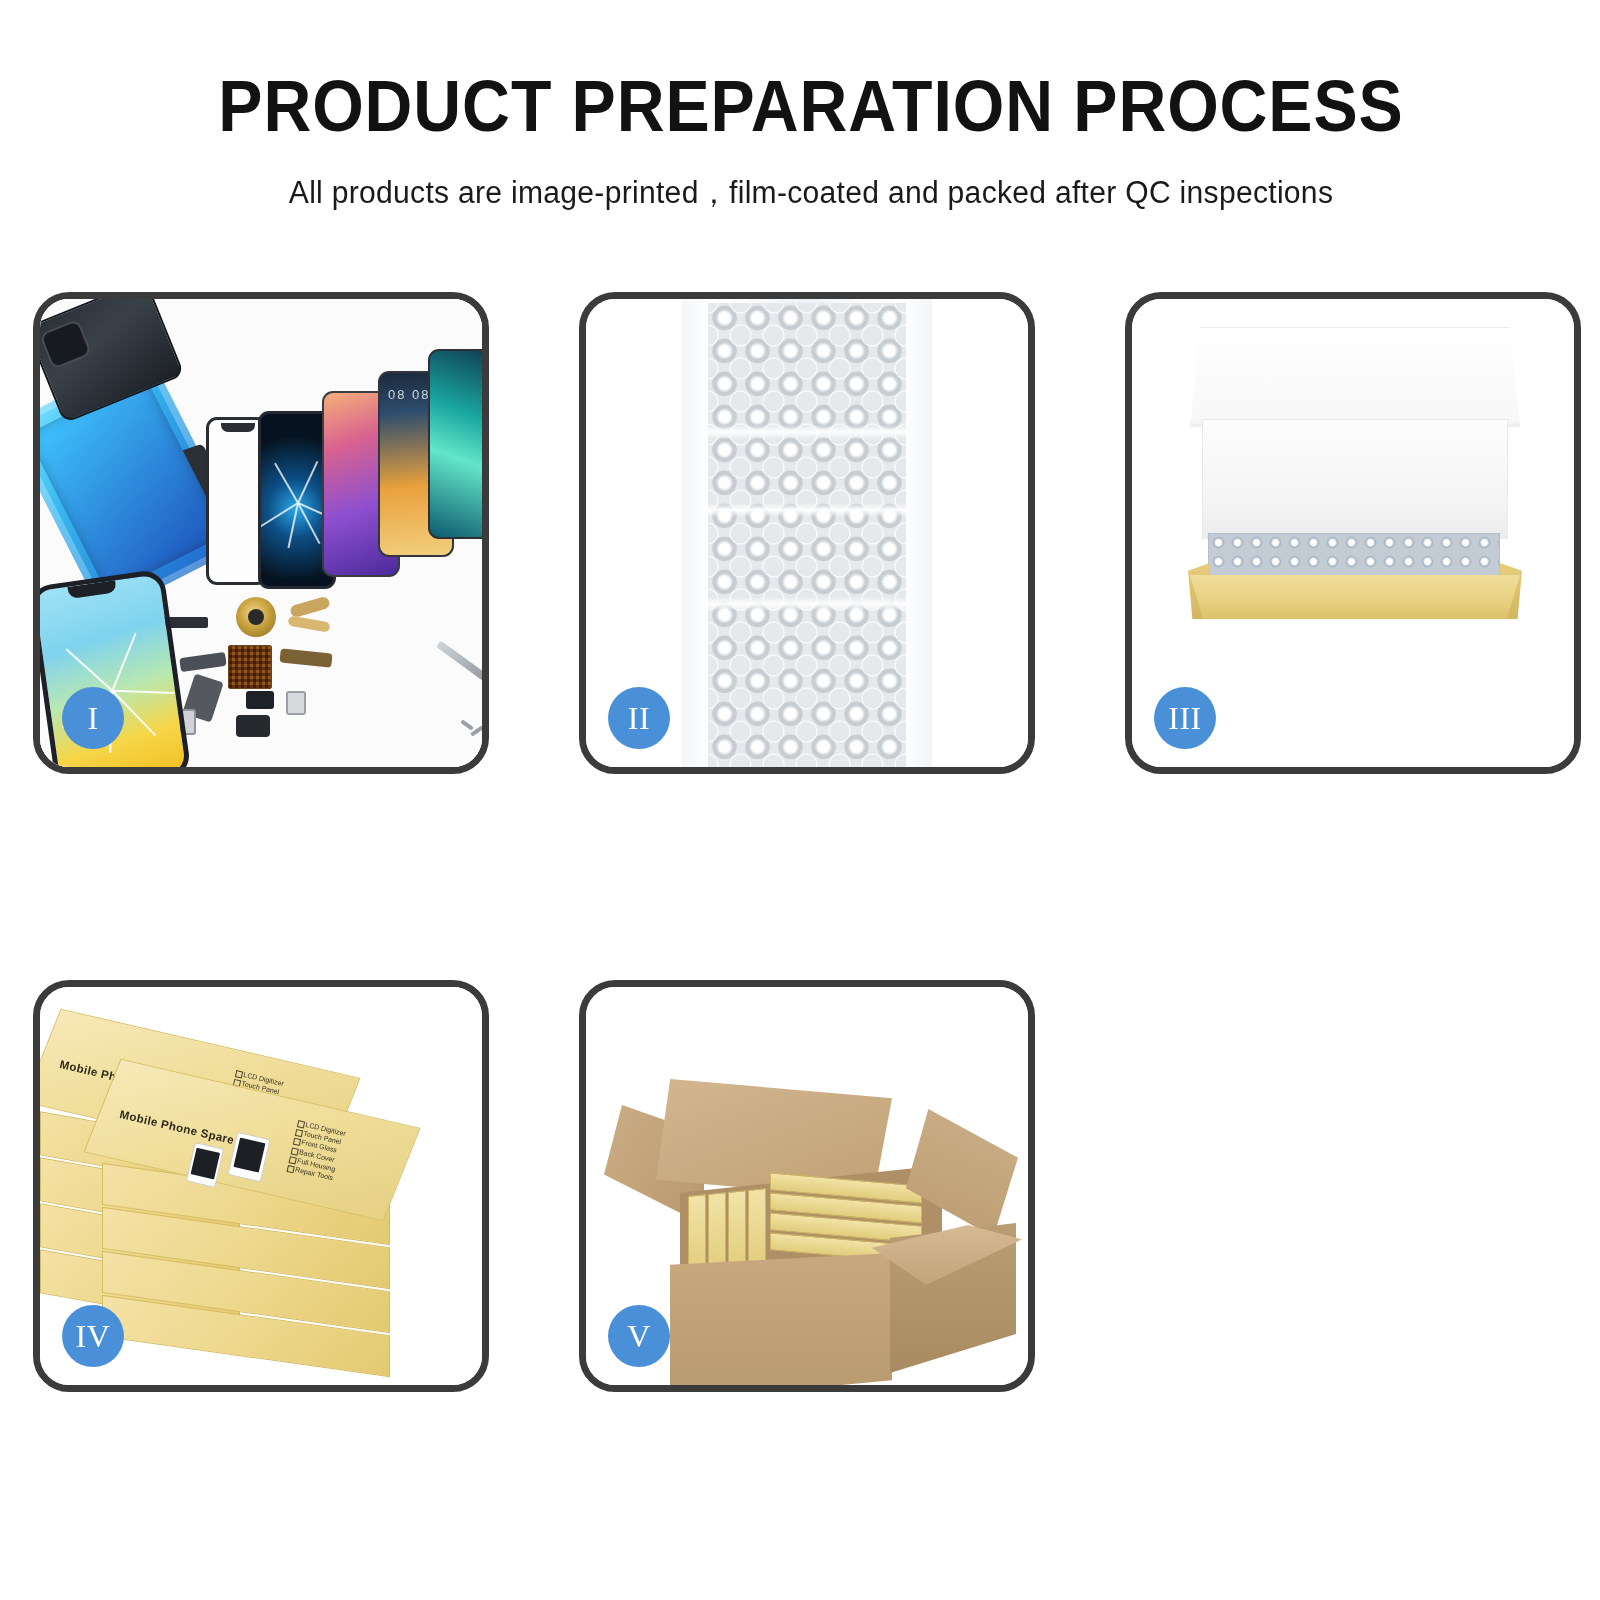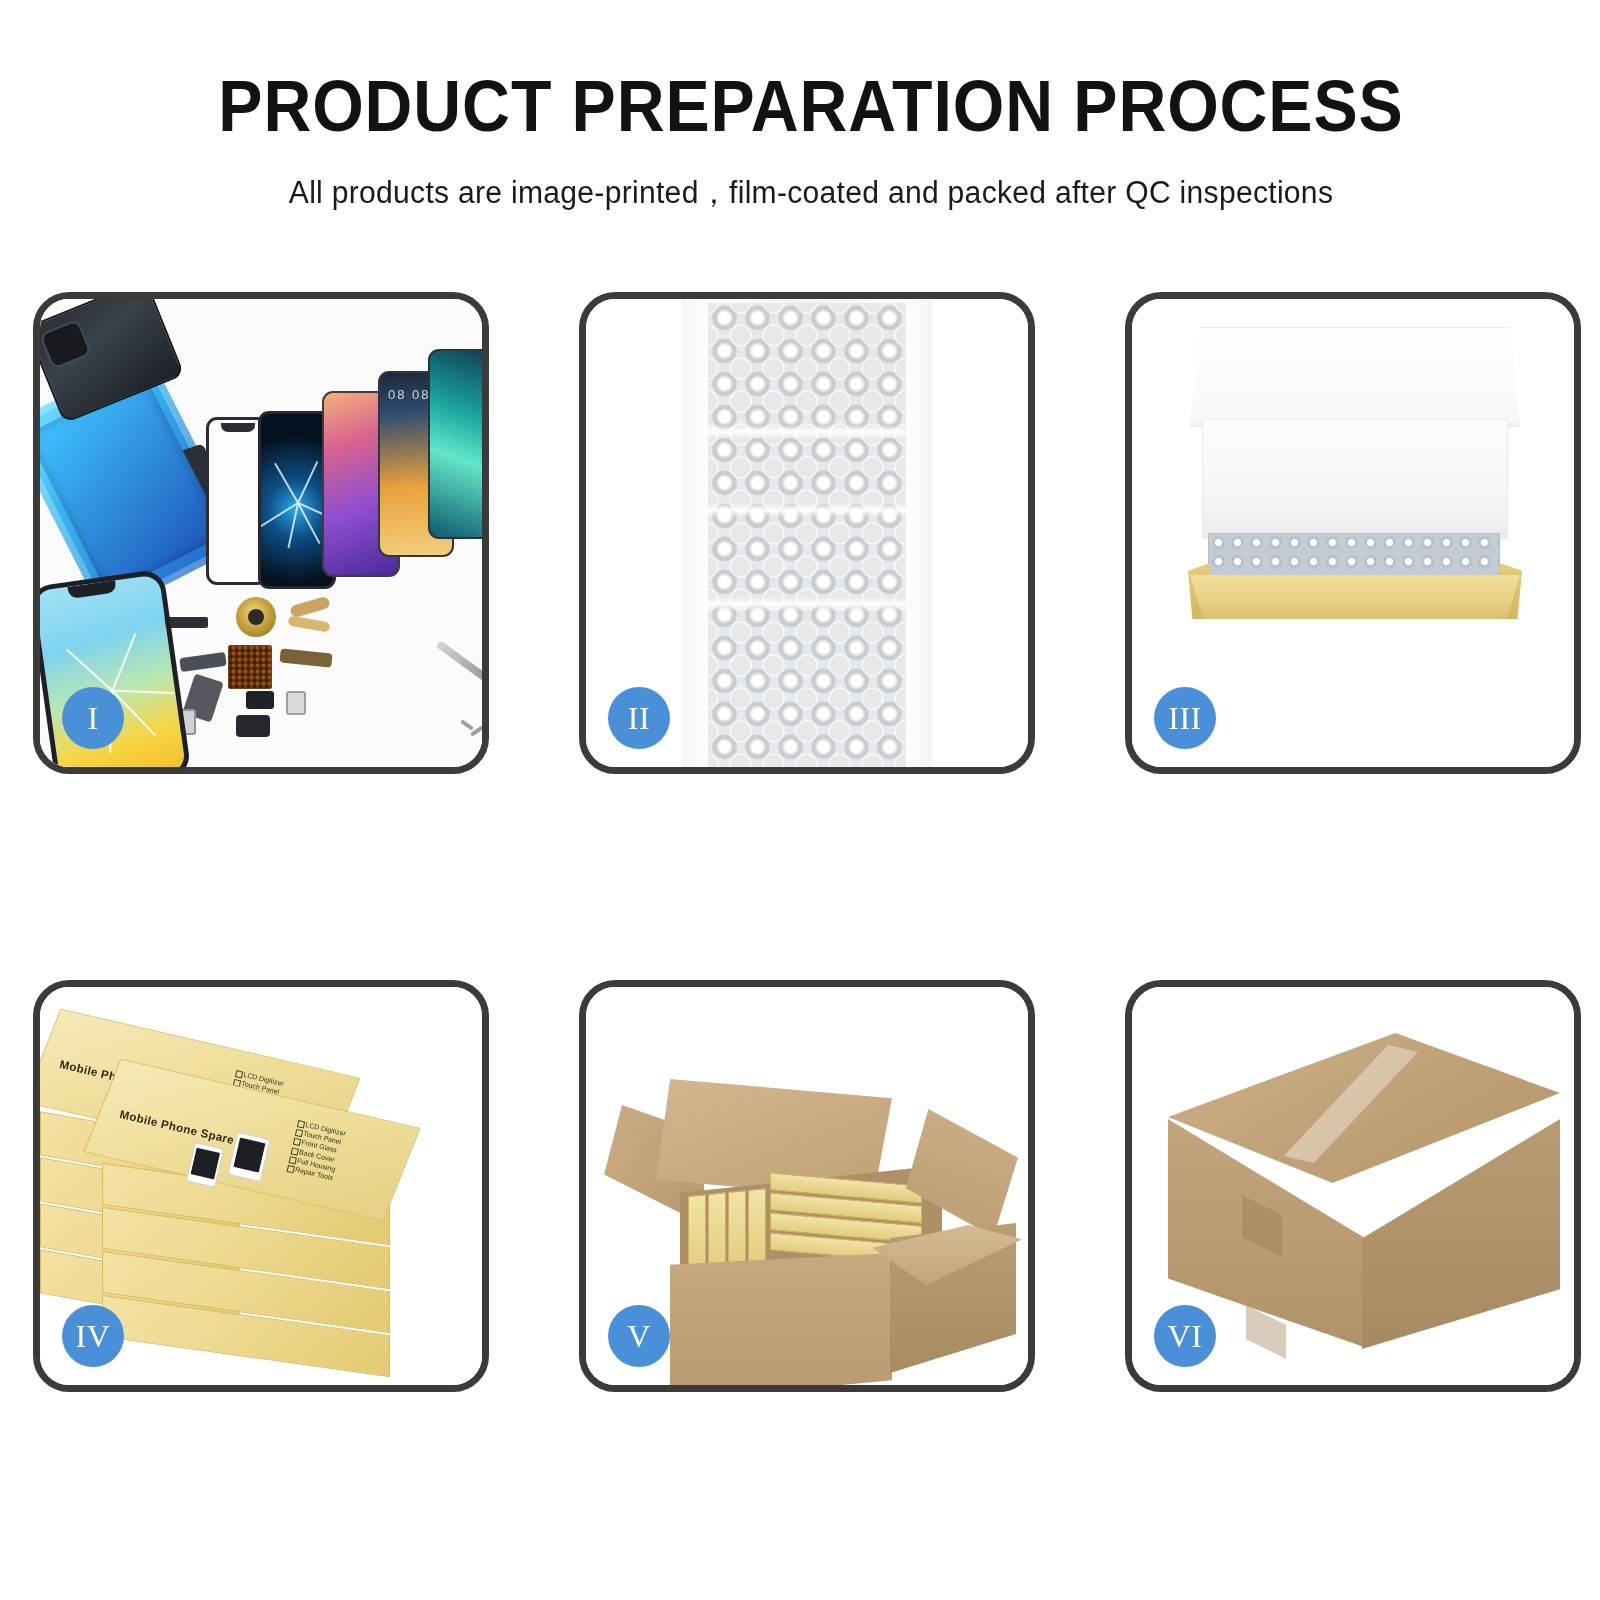--- a/index.html
+++ b/index.html
@@ -485,29 +485,15 @@
 
           <div class="c5-flapR"></div>
           <div class="c5-front"></div>
           <div class="c5-right"></div>
           <div class="c5-flapFR"></div>
         </div>
       </div>
       <div class="badge" style="left:22px; bottom:18px;">V</div>
     </div>
 
-    <div class="card" style="left:1114px; top:980px; width:456px; height:412px;">
-      <div class="inner">
-        <div class="c6">
-          <div class="c6-glass"></div>
-          <div class="c6-top"></div>
-          <div class="c6-tape"></div>
-          <div class="c6-left"></div>
-          <div class="c6-right"></div>
-          <div class="c6-tab" style="left:96px; top:172px; width:40px; height:42px; transform:skewY(26deg);"></div>
-          <div class="c6-tab" style="left:100px; top:282px; width:40px; height:34px; transform:skewY(26deg);"></div>
-        </div>
-      </div>
-      <div class="badge" style="left:22px; bottom:18px;">VI</div>
-    </div>
 
   </div>
 </div>
 
 </body></html>

